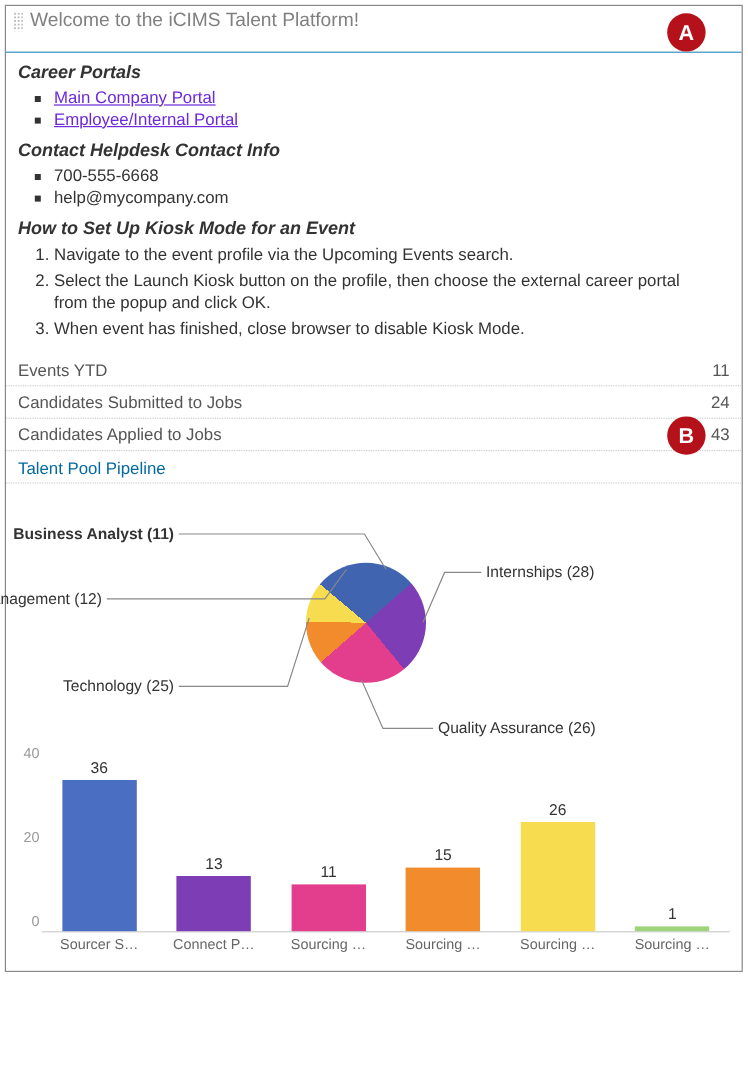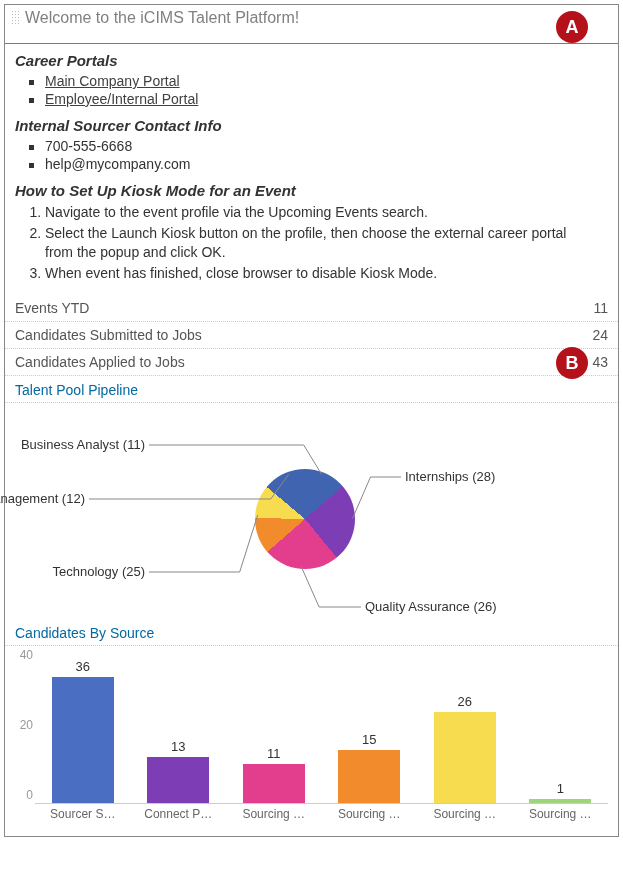--- a/index.html
+++ b/index.html
@@ -65,21 +65,21 @@
     ul.bullet li { position: relative; margin: 2px 0; }
     ul.bullet li::before {
       content: "";
       position: absolute;
       left: -16px;
       top: 7px;
       width: 5px;
       height: 5px;
       background: #333;
     }
-    ul.bullet a { color: #404040; text-decoration: underline; }
+    ul.bullet a { color: #6d28d9; text-decoration: underline; }
     ol.numbered { padding: 0 30px 0 40px; margin: 0 0 12px 0; }
     ol.numbered li { margin: 2px 0; line-height: 1.35; }
     .metric-row {
       display: flex;
       justify-content: space-between;
       padding: 5px 10px;
       border-bottom: 1px dotted #ccc;
       font-size: 14px;
       color: #555;
       text-align: right;
@@ -177,21 +177,21 @@
     <div class="grip"></div>
     <div class="panel-title">Welcome to the iCIMS Talent Platform!</div>
   </div>
 
   <div class="section-heading">Career Portals</div>
   <ul class="bullet">
     <li><a href="#">Main Company Portal</a></li>
     <li><a href="#">Employee/Internal Portal</a></li>
   </ul>
 
-  <div class="section-heading">Internal Sourcer Contact Info</div>
+  <div class="section-heading">Contact Helpdesk Contact Info</div>
   <ul class="bullet">
     <li>700-555-6668</li>
     <li>help@mycompany.com</li>
   </ul>
 
   <div class="section-heading">How to Set Up Kiosk Mode for an Event</div>
   <ol class="numbered">
     <li>Navigate to the event profile via the Upcoming Events search.</li>
     <li>Select the Launch Kiosk button on the profile, then choose the external career portal from the popup and click OK.</li>
     <li>When event has finished, close browser to disable Kiosk Mode.</li>
@@ -218,24 +218,23 @@
         <polyline points="347.4974966781407,109.51234304064124 365.4974966781407,68 396,68" class="pie-line"></polyline>
         <polyline points="296.103060603636,157.33987603850548 314.103060603636,198 356,198" class="pie-line"></polyline>
         <polyline points="252.66012396149452,106.10306060363597 234.66012396149452,163 144,163" class="pie-line"></polyline>
         <polyline points="283.75404319203074,65.36460051266934 265.75404319203074,90 84,90" class="pie-line"></polyline>
         <polyline points="316.7033482676525,65.5337413688816 298.7033482676525,36 144,36" class="pie-line"></polyline>
       </svg>
   <div class="pie-label" style="left: 400px; top: 60px;">Internships (28)</div>
       <div class="pie-label" style="left: 360px; top: 190px;">Quality Assurance (26)</div>
       <div class="pie-label" style="left: 140px; top: 155px; transform: translateX(-100%);">Technology (25)</div>
       <div class="pie-label" style="left: 80px; top: 82px; transform: translateX(-100%);">Product Management (12)</div>
-      <div class="pie-label" style="left: 140px; top: 28px; transform: translateX(-100%);">Business Analyst (11)</div>
+      <div class="pie-label" style="left: 140px; top: 28px; transform: translateX(-100%); font-weight: bold;">Business Analyst (11)</div>
     </div>
 
-  <div class="chart-title">Candidates By Source</div>
   <div class="bar-wrap">
     <div class="y-axis" style="top:2px">40</div>
     <div class="y-axis" style="top:72px">20</div>
     <div class="y-axis" style="top:142px">0</div>
     <div class="bar-plot" id="bar-plot">
         <div class="bar-col">
           <div class="bar-val">36</div>
           <div class="bar" style="height: 126px; background: rgb(74, 111, 194);"></div>
         </div>
         <div class="bar-col">

